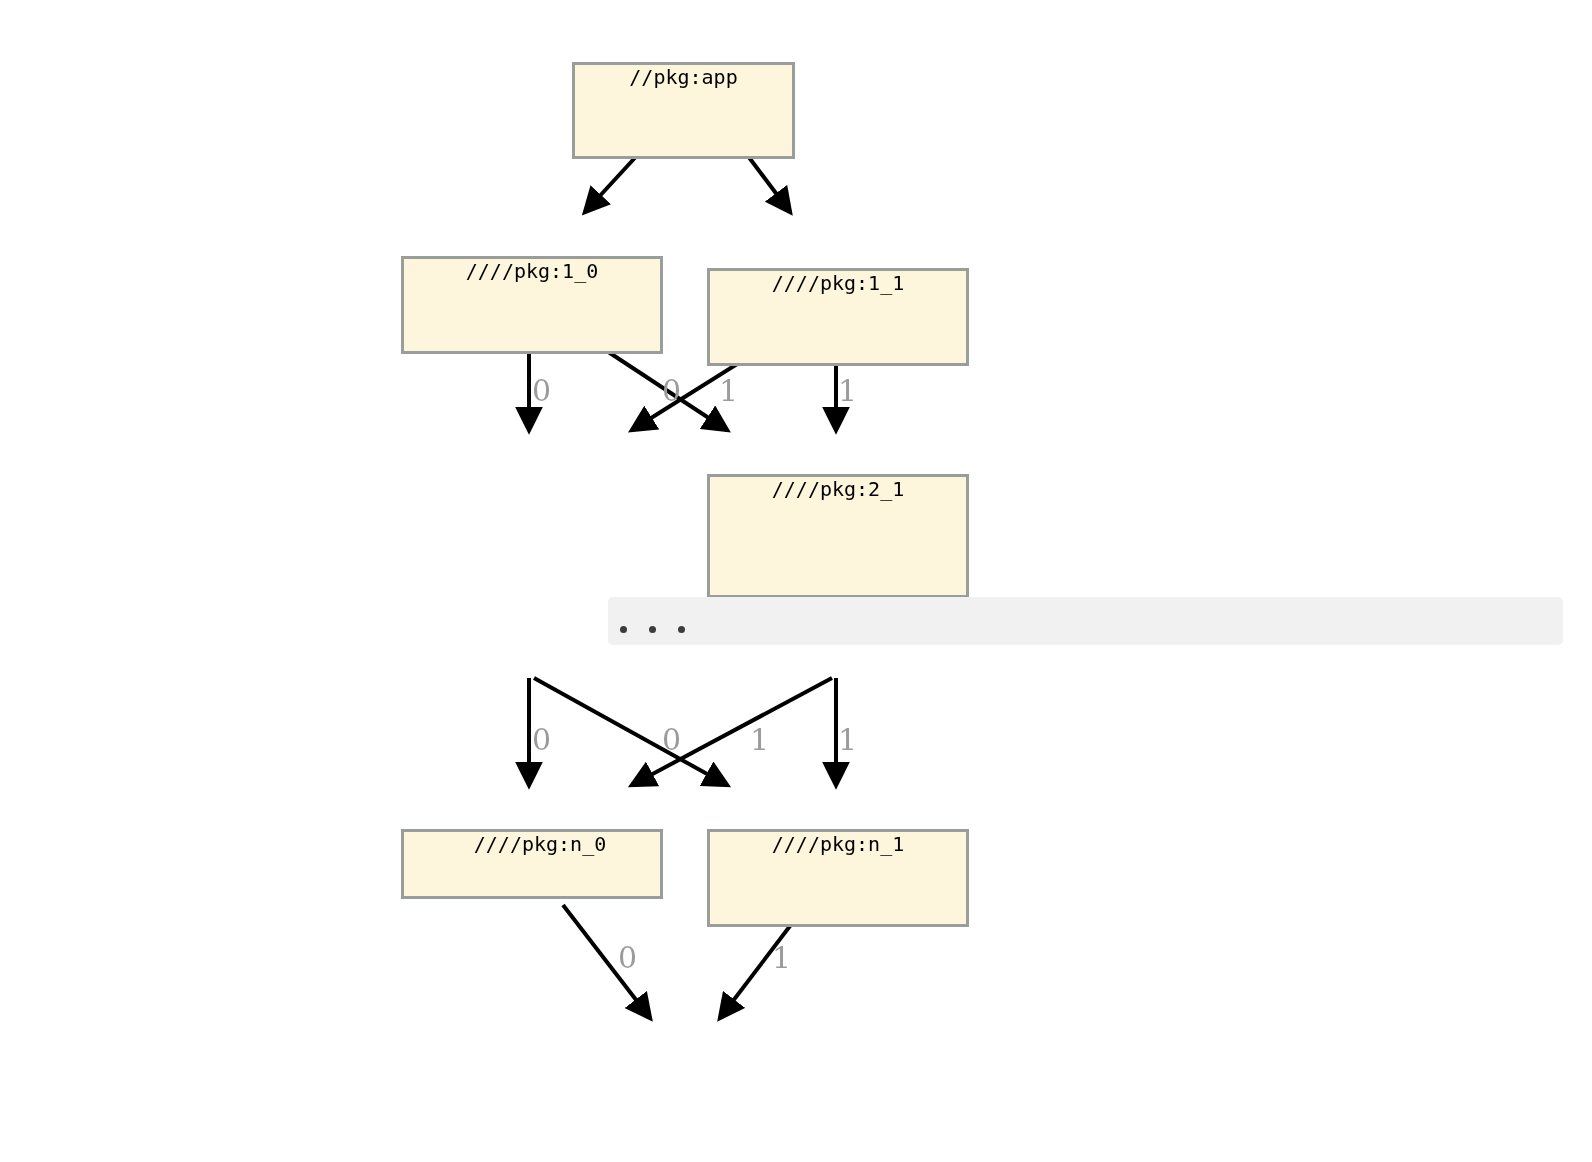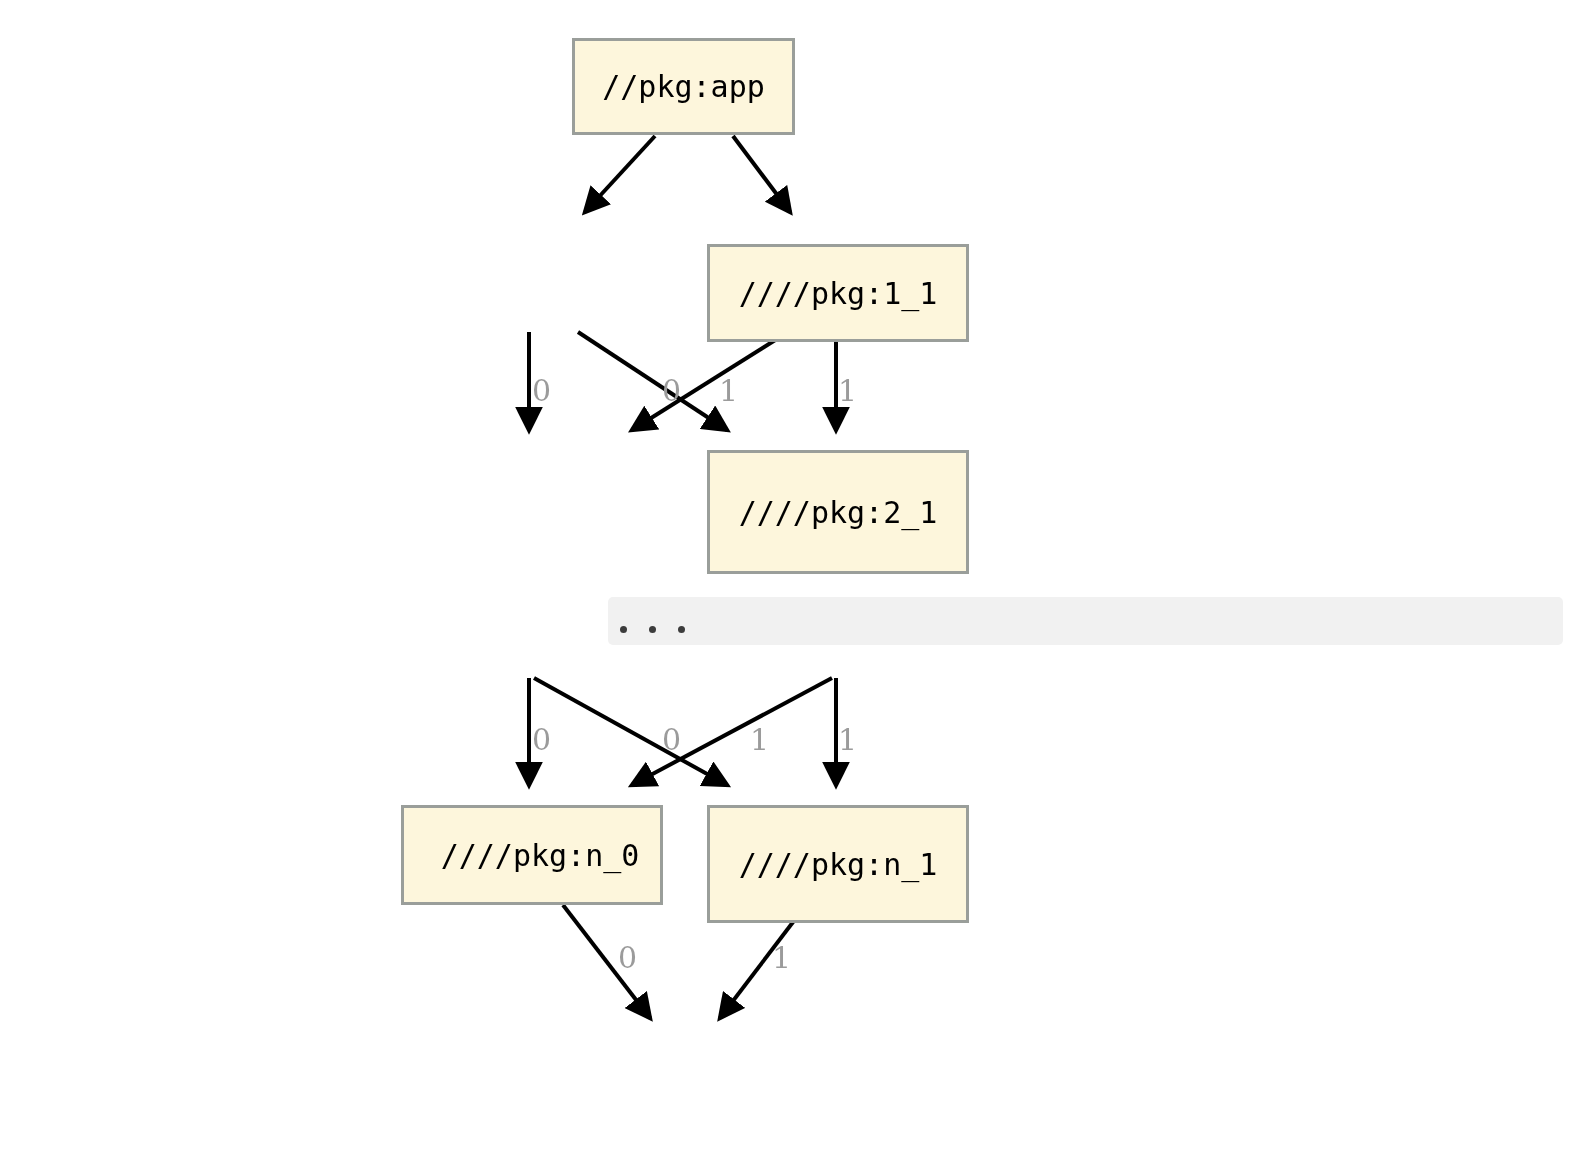--- a/index.html
+++ b/index.html
@@ -24,27 +24,27 @@
     width: 1592px;
     height: 1162px;
     pointer-events: none;
   }
   .node {
     position: absolute;
     box-sizing: border-box;
     background: #fdf6dc;
     border: 3px solid #9a9e9a;
     display: flex;
-    align-items: center;
     justify-content: center;
     color: #000000;
     font-family: "DejaVu Sans Mono", "Liberation Mono", monospace;
-    font-size: 30px;
+    font-size: 20px;
     letter-spacing: 0px;
     white-space: nowrap;
+    margin-top: 24px;
   }
   .edge-label {
     position: absolute;
     color: #9b9b9b;
     font-family: "DejaVu Serif", "Liberation Serif", serif;
     font-size: 30px;
     line-height: 1;
     white-space: nowrap;
     user-select: none;
   }
@@ -121,35 +121,38 @@
 
     <g>
       <path d="M 806 905 L 720 1018" stroke="#000000" stroke-width="4" fill="none" marker-end="url(#arrow)"></path>
     </g>
   </svg>
 
   <div class="node" style="left:572px; top:38px; width:223px; height:97px;">
     <span>//pkg:app</span>
   </div>
 
+  <div class="node" style="left:401px; top:232px; width:262px; height:98px;">
+    <span>////pkg:1_0</span>
+  </div>
 
   <div class="node" style="left:707px; top:244px; width:262px; height:98px;">
     <span>////pkg:1_1</span>
   </div>
 
 
   <div class="node" style="left:707px; top:450px; width:262px; height:124px;">
     <span>////pkg:2_1</span>
   </div>
 
-  <div class="node" style="left:401px; top:805px; width:262px; height:100px;padding-left:16px;">
+  <div class="node" style="left:401px; top:805px; width:262px; height:70px;padding-left:16px;">
     <span>////pkg:n_0</span>
   </div>
 
-  <div class="node" style="left:707px; top:805px; width:262px; height:118px;">
+  <div class="node" style="left:707px; top:805px; width:262px; height:98px;">
     <span>////pkg:n_1</span>
   </div>
 
 
   <div class="edge-label" style="left:532px; top:376px;">0</div>
   <div class="edge-label" style="left:662px; top:376px;">0</div>
   <div class="edge-label" style="left:719px; top:376px;">1</div>
   <div class="edge-label" style="left:838px; top:376px;">1</div>
 
   <div class="edge-label" style="left:532px; top:725px;">0</div>

